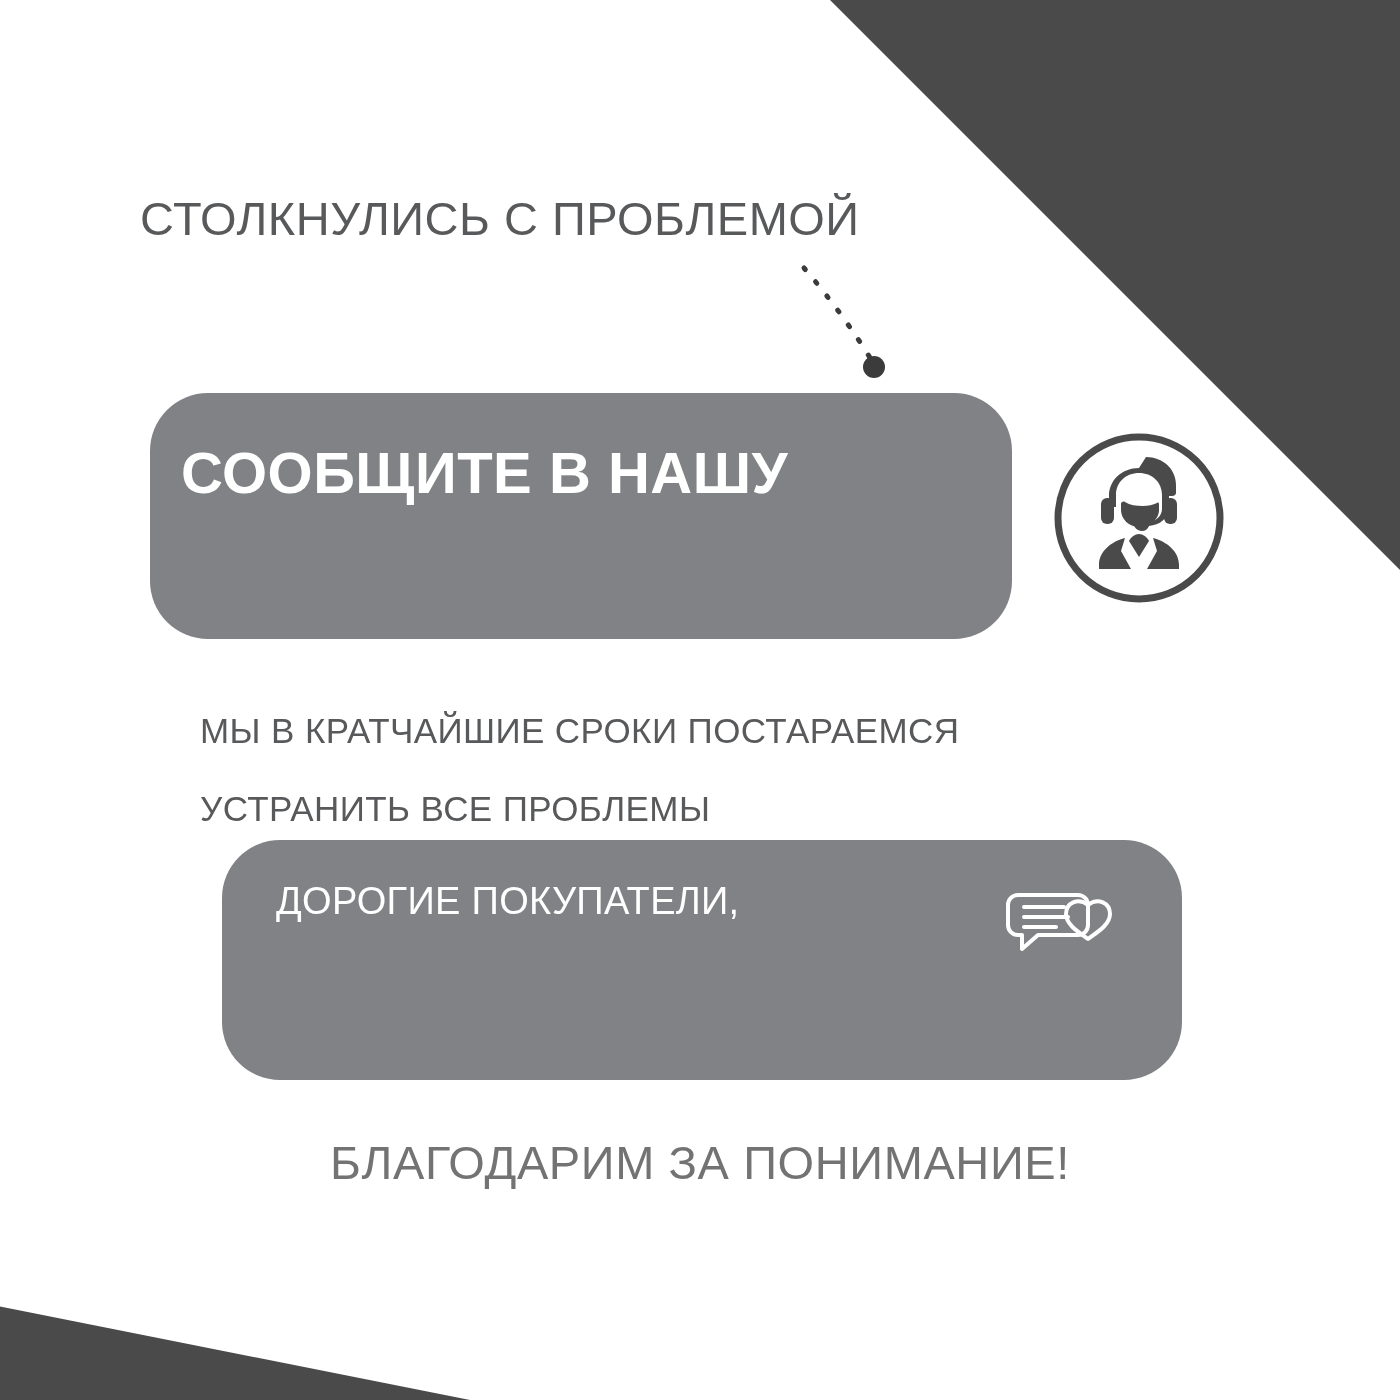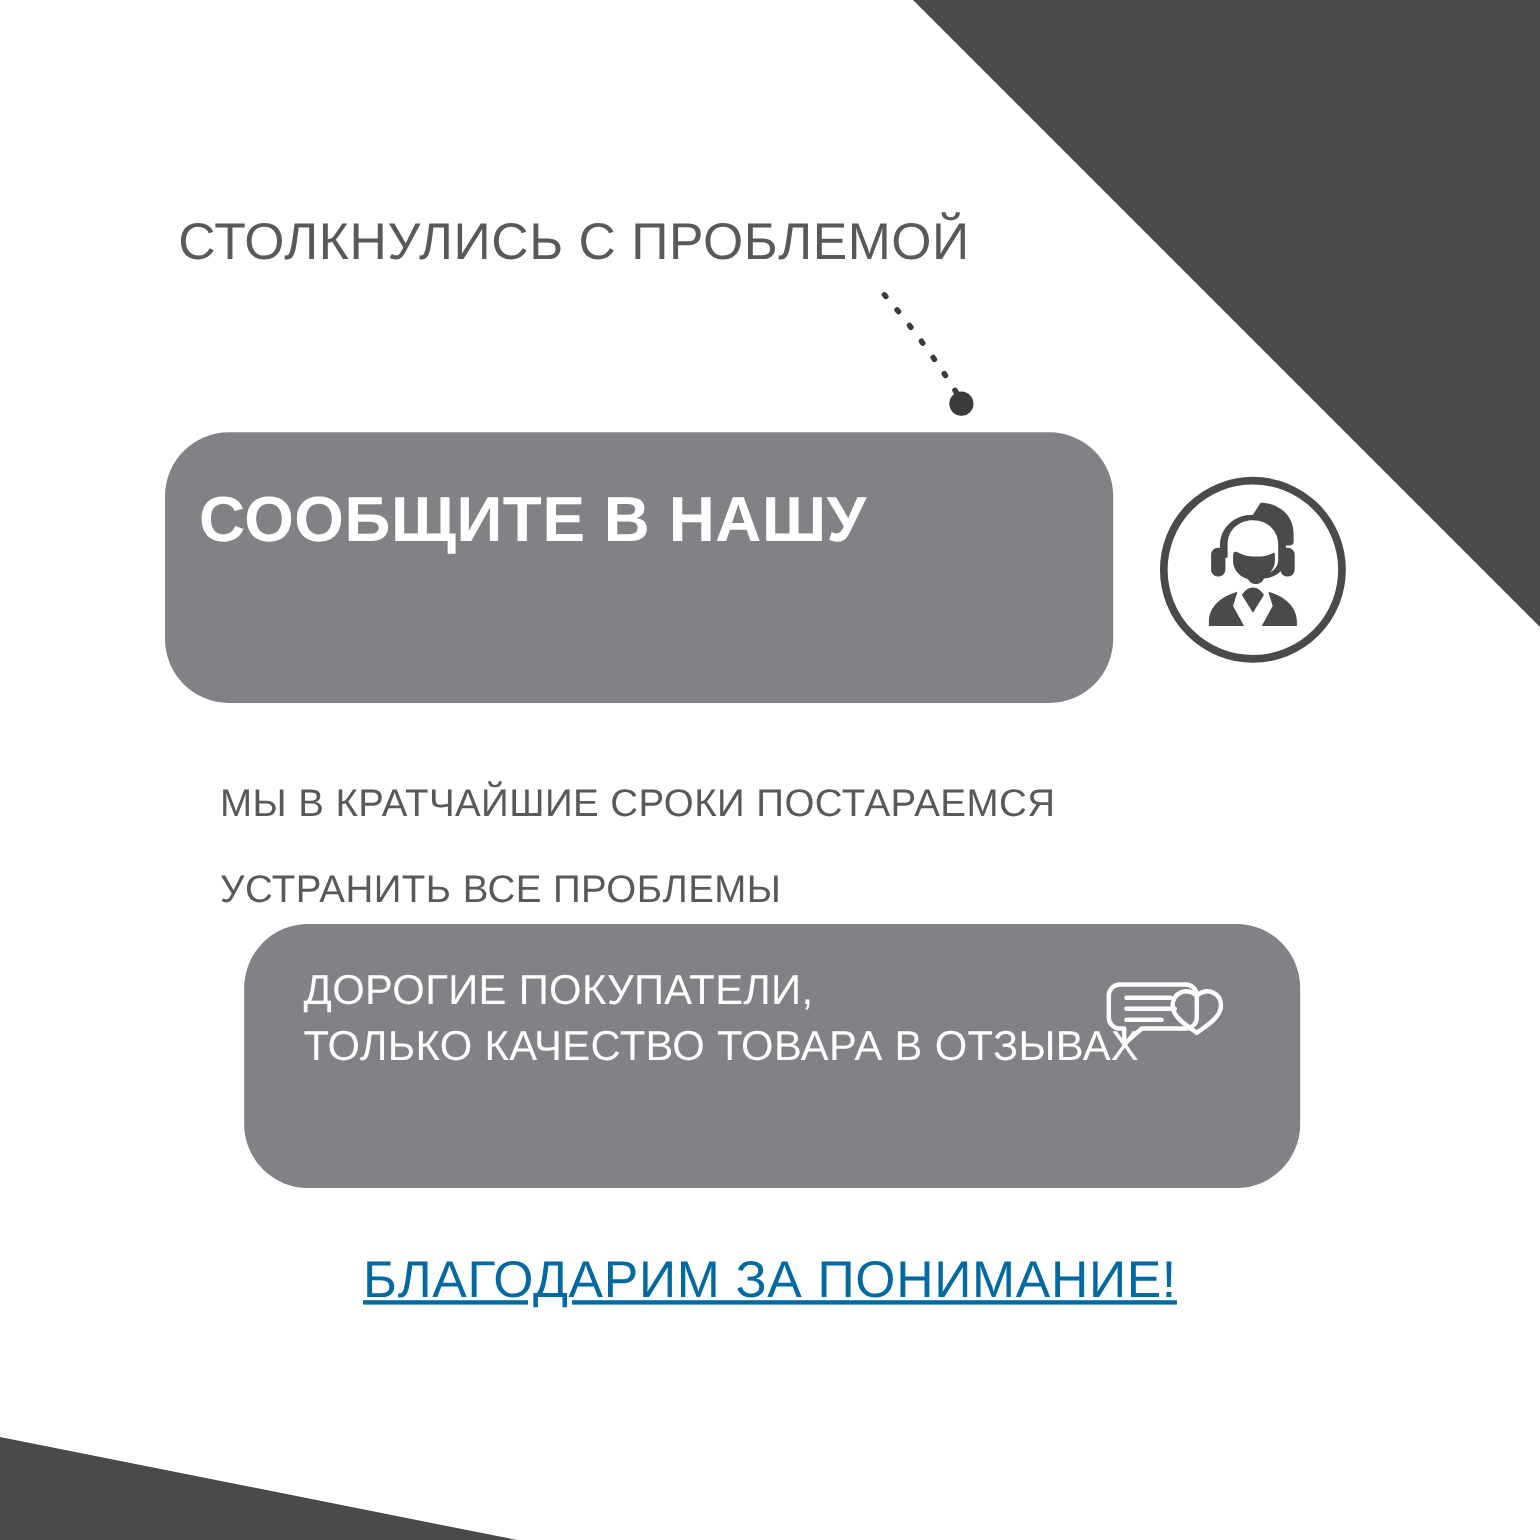--- a/index.html
+++ b/index.html
@@ -47,21 +47,21 @@
     left: 140px;
     top: 190px;
     width: 820px;
     color: #58595b;
     font-size: 47px;
     line-height: 1.22;
     letter-spacing: 0.5px;
     font-weight: 400;
     text-transform: uppercase;
   }
-  .headline div { white-space: nowrap; margin-left: 22px; }
+  .headline div { white-space: nowrap; }
 
   
   .arrow {
     position: absolute;
     left: 800px;
     top: 258px;
     width: 110px;
     height: 130px;
   }
 
@@ -140,25 +140,24 @@
     height: 100px;
   }
 
   
   .thanks {
     position: absolute;
     left: 0;
     top: 1135px;
     width: 1400px;
     text-align: center;
-    color: #0369a1;
+    color: #737373;
     font-size: 47px;
     letter-spacing: 0.6px;
     text-transform: uppercase;
-    text-decoration: underline;
   }
 </style>
 </head>
 <body>
 
 <div class="poster">
 
   <div class="corner-tr"></div>
   <div class="corner-bl"></div>
 
@@ -190,21 +189,20 @@
     </g>
   </svg>
 
   <div class="subtext">
     <div>МЫ В КРАТЧАЙШИЕ СРОКИ ПОСТАРАЕМСЯ</div>
     <div>УСТРАНИТЬ ВСЕ ПРОБЛЕМЫ</div>
   </div>
 
   <div class="banner-review">
     <div class="line">ДОРОГИЕ ПОКУПАТЕЛИ,</div>
-    <div class="line">ТОЛЬКО КАЧЕСТВО ТОВАРА В ОТЗЫВАХ</div>
   </div>
 
   <svg class="review-icon" viewBox="0 0 120 100">
     <g fill="none" stroke="#ffffff" stroke-width="4" stroke-linecap="round" stroke-linejoin="round">
       <path d="M18 30 H78 a10 10 0 0 1 10 10 v20 a10 10 0 0 1 -10 10 H38 L22 84 V70 h-4 a10 10 0 0 1 -10 -10 v-20 a10 10 0 0 1 10 -10 z"></path>
       <path d="M24 42 H64 M24 52 H68 M24 62 H56"></path>
       <path d="M88 40 c-10 -8 -22 -2 -22 9 0 11 14 19 22 25 8 -6 22 -14 22 -25 0 -11 -12 -17 -22 -9 z"></path>
     </g>
   </svg>
 

